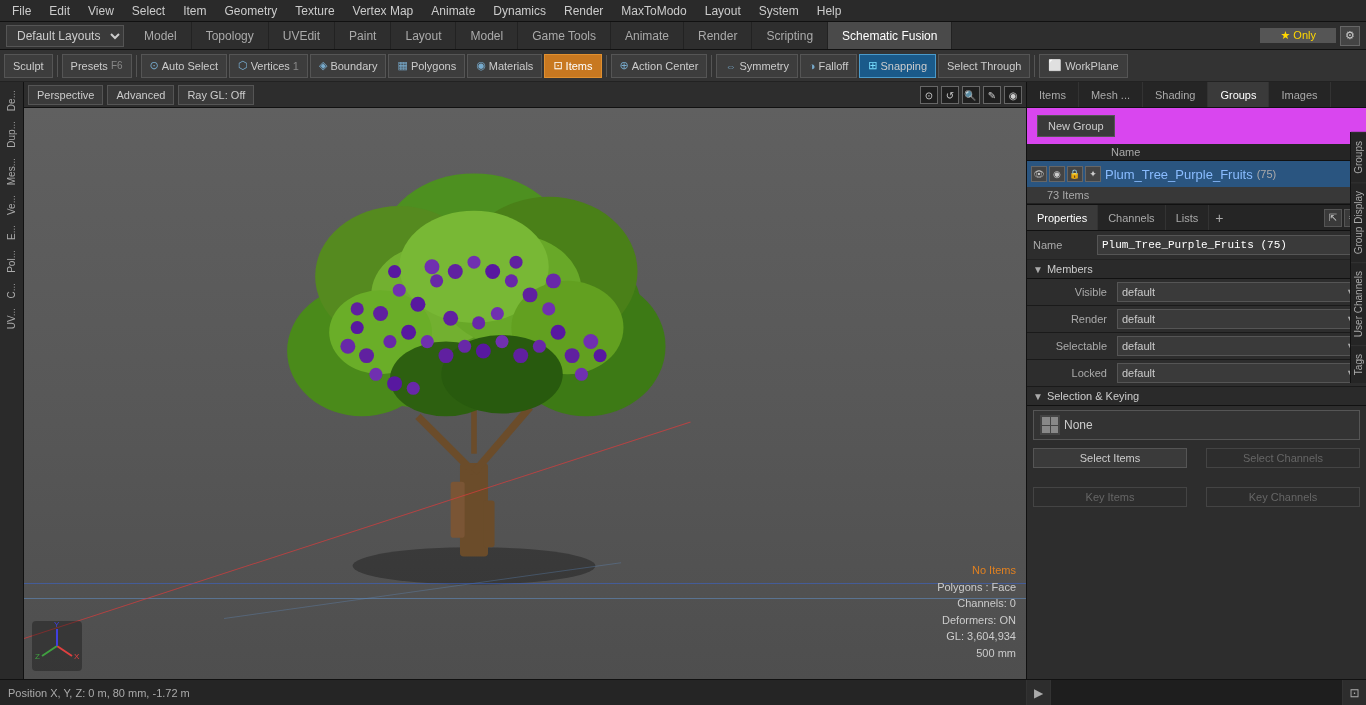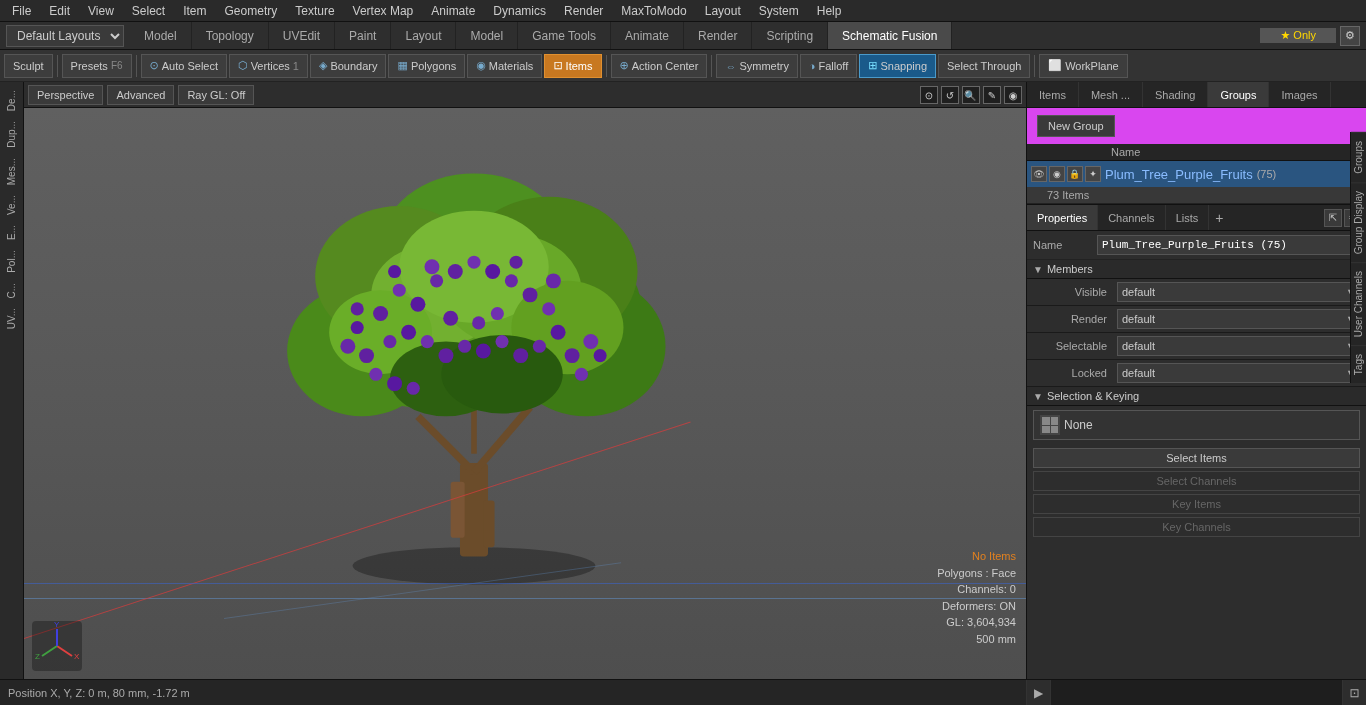--- a/index.html
+++ b/index.html
@@ -32,21 +32,21 @@
     #left-sidebar { width: 24px; background: #2a2a2a; border-right: 1px solid #111; display: flex; flex-direction: column; align-items: center; padding-top: 4px; gap: 2px; }
     .left-label { writing-mode: vertical-rl; transform: rotate(180deg); font-size: 10px; color: #aaa; cursor: pointer; padding: 4px 2px; white-space: nowrap; }
 
     
     #viewport { flex: 1; position: relative; background: #5a5a5a; overflow: hidden; }
     #viewport-toolbar { background: #2d2d2d; height: 26px; display: flex; align-items: center; padding: 0 4px; gap: 4px; border-bottom: 1px solid #111; }
     .vp-btn { background: #3a3a3a; border: 1px solid #555; color: #ccc; font-size: 11px; padding: 2px 8px; cursor: pointer; height: 20px; display: flex; align-items: center; }
     #viewport-canvas { width: 100%; height: calc(100% - 26px); position: relative; overflow: hidden; background: linear-gradient(180deg, #606060 0%, #585858 50%, #4e4e4e 100%); display: flex; align-items: center; justify-content: center; }
 
     
-    #info-overlay { position: absolute; bottom: 32px; right: 10px; text-align: right; font-size: 11px; color: #ccc; line-height: 1.5; }
+    #info-overlay { position: absolute; bottom: 18px; right: 10px; text-align: right; font-size: 11px; color: #ccc; line-height: 1.5; }
     .no-items { color: #e08020; }
 
     
     #right-panel { width: 340px; background: #2d2d2d; border-left: 1px solid #111; display: flex; flex-direction: column; }
 
     
     #rp-tabs { background: #252525; height: 26px; display: flex; align-items: center; border-bottom: 1px solid #111; }
     .rp-tab { padding: 0 12px; height: 100%; display: flex; align-items: center; cursor: pointer; font-size: 11px; color: #aaa; border-right: 1px solid #333; }
     .rp-tab.active { background: #3a3a3a; color: #fff; }
 
@@ -83,21 +83,21 @@
     .section-arrow { color: #aaa; font-size: 10px; }
     .section-title { color: #ccc; font-size: 11px; }
 
     
     .prop-row { display: flex; align-items: center; padding: 3px 6px; border-bottom: 1px solid #1a1a1a; gap: 4px; }
     .prop-label { color: #aaa; font-size: 11px; width: 80px; text-align: right; padding-right: 6px; }
     .prop-select { flex: 1; background: #3a3a3a; border: 1px solid #555; color: #ccc; font-size: 11px; padding: 1px 4px; height: 20px; cursor: pointer; display: flex; align-items: center; justify-content: space-between; }
     .prop-select-arrow { color: #aaa; font-size: 9px; }
 
     
-    .keying-grid { display: grid; grid-template-columns: 1fr; gap: 3px; padding: 4px 6px; }
+    .keying-grid { display: grid; grid-template-columns: 1fr 1fr; gap: 19px; padding: 4px 6px; }
     .key-btn { background: #3a3a3a; border: 1px solid #555; color: #ccc; font-size: 11px; padding: 3px 6px; cursor: pointer; text-align: center; }
     .key-btn.disabled { color: #666; background: #2d2d2d; border-color: #444; cursor: default; }
     .none-btn { background: #333; border: 1px solid #555; display: flex; align-items: center; gap: 4px; padding: 4px 6px; margin: 4px 6px; cursor: pointer; }
     .none-icon { width: 20px; height: 20px; background: #444; display: grid; grid-template-columns: 1fr 1fr; gap: 1px; padding: 2px; }
     .none-dot { background: #888; }
     #cmd-arrow { width: 24px; height: 26px; display: flex; align-items: center; justify-content: center; color: #aaa; cursor: pointer; background: #2d2d2d; border-right: 1px solid #333; }
     #cmd-input { flex: 1; background: #1e1e1e; border: none; color: #ccc; font-size: 11px; padding: 2px 6px; height: 100%; outline: none; margin-top: 44px; }
     #cmd-icon { width: 24px; height: 26px; display: flex; align-items: center; justify-content: center; color: #aaa; cursor: pointer; background: #2d2d2d; border-left: 1px solid #333; }
     .vtab { writing-mode: vertical-rl; transform: rotate(180deg); font-size: 10px; color: #aaa; cursor: pointer; padding: 8px 2px; white-space: nowrap; border-bottom: 1px solid #333; text-align: center; }
 

